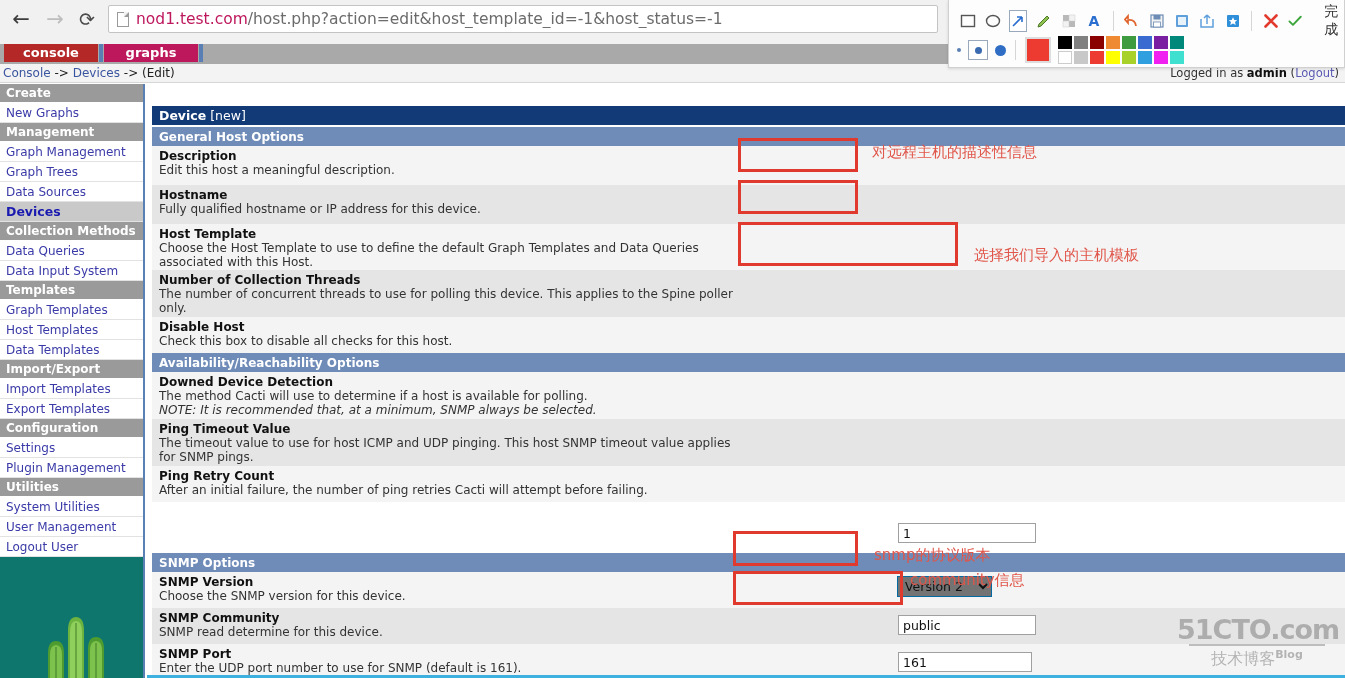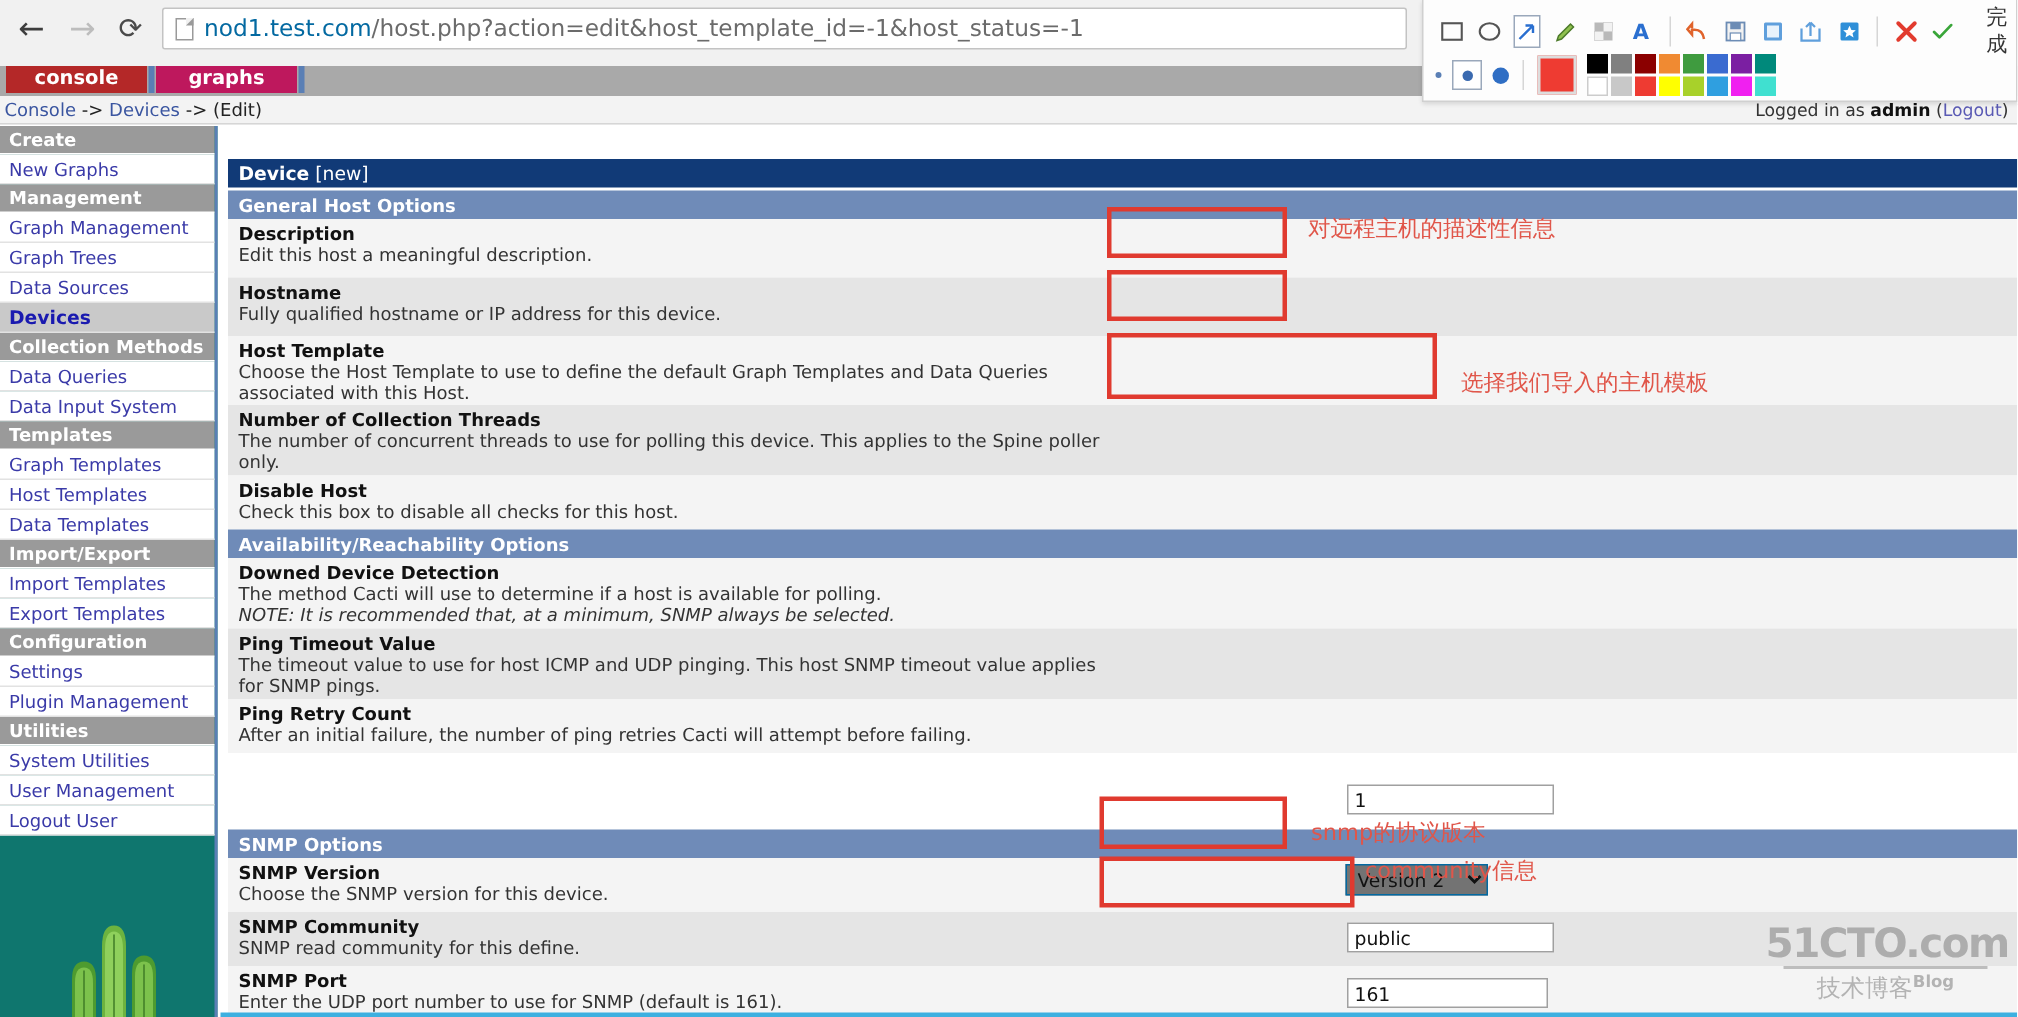--- a/index.html
+++ b/index.html
@@ -38,21 +38,21 @@
   }
   .page-icon:after {
     content:""; position:absolute; right:-1px; top:-1px;
     border-left:5px solid #f1f1f1; border-bottom:5px solid #9a9a9a;
     width:0; height:0;
   }
   .url-text {
     font-size:15.5px; color:#1d1d1d; white-space:nowrap; overflow:hidden;
     font-family:"DejaVu Sans","Liberation Sans",sans-serif;
   }
-  .url-host { color:#0369a1; }
+  .url-host { color:#be185d; }
   .url-path { color:#6b6b6b; }
 
   .bookmark-row { position:absolute; left:0; top:38px; width:1345px; height:32px; }
   .bm-item { position:absolute; display:flex; align-items:center; height:22px; top:5px; font-size:12px; color:#333; cursor:pointer;}
   .bm-apps { left:8px; }
   .apps-grid {
     width:13px;height:13px;margin-right:5px;display:grid;
     grid-template-columns:repeat(3,1fr);grid-template-rows:repeat(3,1fr);gap:1px;
   }
   .apps-grid i { background:#bdbdbd; display:block; }
@@ -370,21 +370,21 @@
       <div class="row norm" style="top:488px; height:36px;">
         <div class="r-title">SNMP Version</div>
         <div class="r-desc">Choose the SNMP version for this device.</div>
       </div>
       <select class="sel" style="left:750px; top:492px; width:95px;">
         <option>Version 2</option>
       </select>
 
       <div class="row alt" style="top:524px; height:36px;">
         <div class="r-title">SNMP Community</div>
-        <div class="r-desc">SNMP read community for this define.</div>
+        <div class="r-desc">SNMP read determine for this device.</div>
       </div>
       <input class="txt" style="left: 751px; top: 531px; width: 138px;" value="public">
 
       <div class="row norm" style="top:560px; height:36px;">
         <div class="r-title">SNMP Port</div>
         <div class="r-desc">Enter the UDP port number to use for SNMP (default is 161).</div>
       </div>
       <input class="txt" style="left: 751px; top: 568px; width: 134px;" value="161">
 
       <div class="bot-line" style="left:0; width:1198px;"></div>

